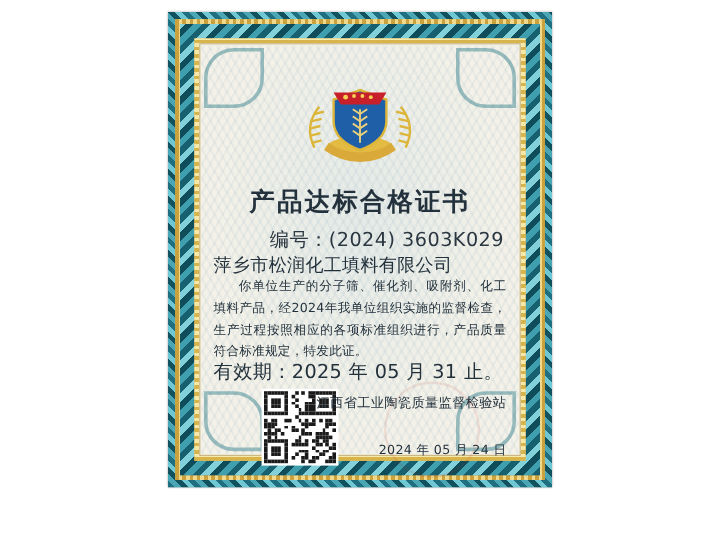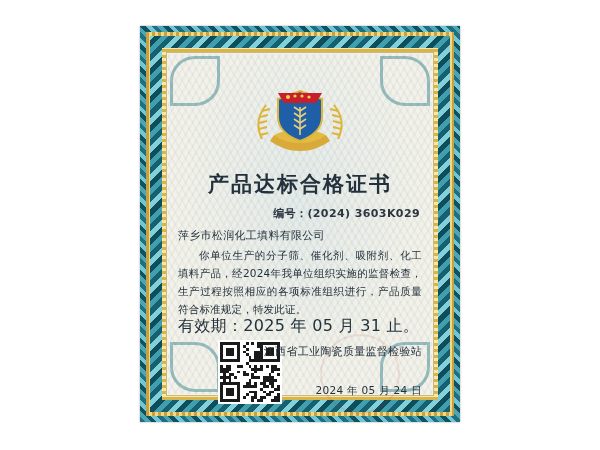--- a/index.html
+++ b/index.html
@@ -20,21 +20,20 @@
 
   
   .cert-outer {
     position: absolute;
     left: 140px;
     top: 10px;
     width: 320px;
     height: 396px;
     background: #f2f0e6;
     box-shadow: 0 0 2px rgba(0,0,0,.35);
-    margin-top: 16px;
   }
   
   .band-1 {
     position: absolute;
     inset: 0;
     background: #2b7f8f;
     background-image:
       repeating-linear-gradient(45deg, #1f6f80 0 4px, #4aa6b4 4px 8px, #12525f 8px 12px, #6ec7d2 12px 16px);
   }
   .band-2 {
@@ -120,30 +119,29 @@
     font-family: "DejaVu Serif", "Liberation Serif", serif;
     font-size: 21px;
     font-weight: bold;
     letter-spacing: 2px;
     color: #23313c;
   }
   .code {
     position: absolute;
     right: 6px;
     top: 148px;
-    font-size: 11px;
+    font-size: 16px;
     color: #2a3640;
     letter-spacing: .4px;
-    font-weight: bold;
   }
   .org {
     position: absolute;
     left: 4px;
     top: 170px;
-    font-size: 11px;
+    font-size: 15px;
     color: #23313c;
     letter-spacing: .3px;
   }
   .body-text {
     position: absolute;
     left: 4px;
     right: 4px;
     top: 188px;
     font-size: 10.5px;
     line-height: 18px;

